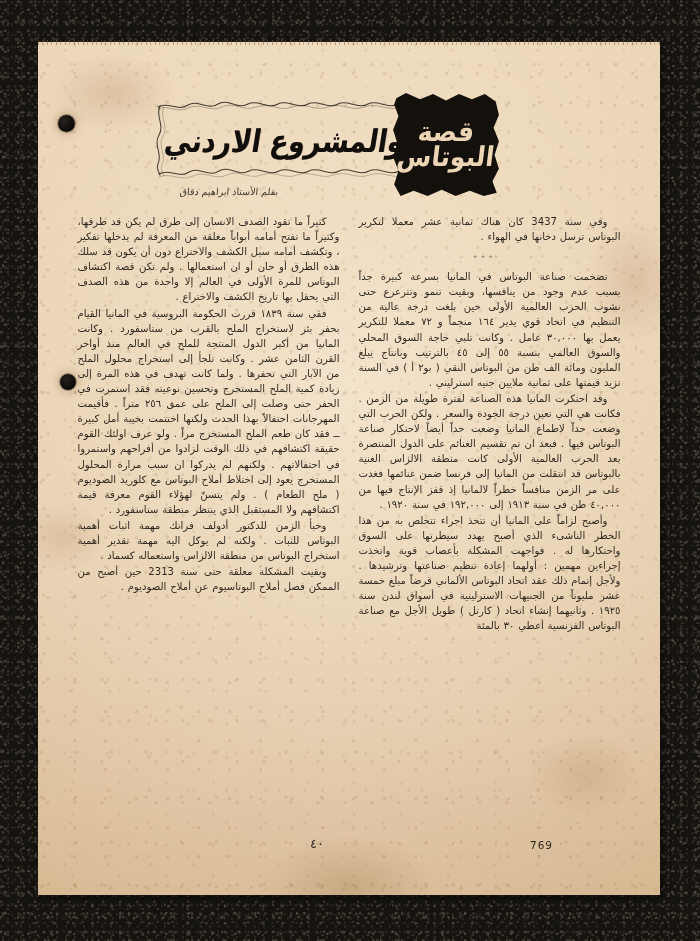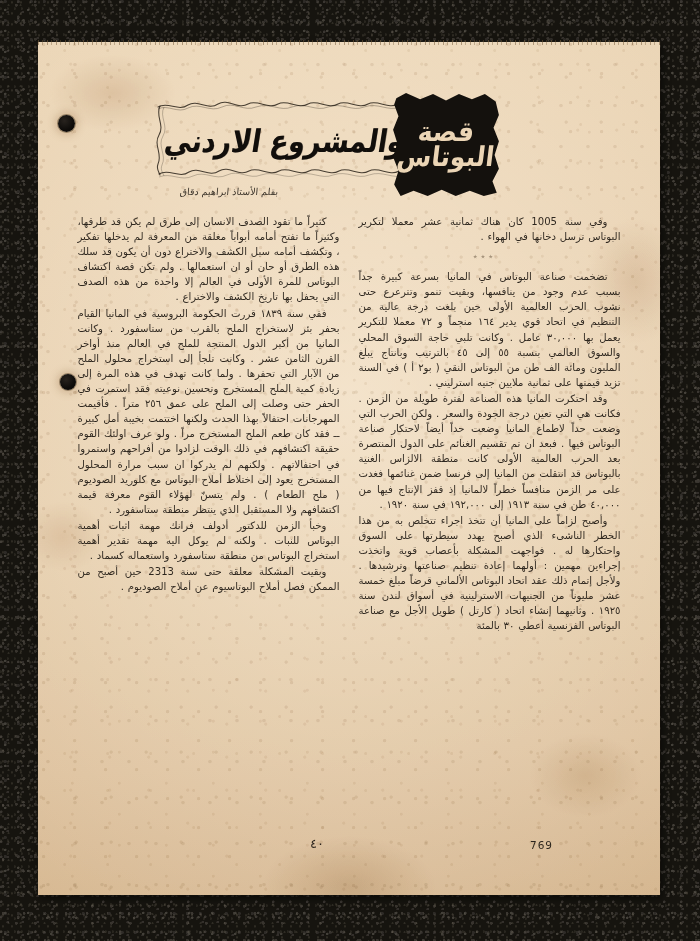--- a/index.html
+++ b/index.html
@@ -214,26 +214,26 @@
     </div>
 
     <div id="byline">بقلم الأستاذ ابراهيم دقاق</div>
   </div>
 
   <div id="cols">
 
     <div class="col">
       <p>كثيراً ما تقود الصدف الانسان إلى طرق لم يكن قد طرقها، وكثيراً ما تفتح أمامه أبواباً مغلقة من المعرفة لم يدخلها تفكير ، وتكشف أمامه سبل الكشف والاختراع دون أن يكون قد سلك هذه الطرق أو حان أو ان استعمالها . ولم تكن قصة اكتشاف البوتاس للمرة الأولى في العالم إلا واحدة من هذه الصدف التي يحفل بها تاريخ الكشف والاختراع .</p>
       <p>ففي سنة ١٨٣٩ قررت الحكومة البروسية في المانيا القيام بحفر بئر لاستخراج الملح بالقرب من ستاسفورد . وكانت المانيا من أكبر الدول المنتجة للملح في العالم منذ أواخر القرن الثامن عشر . وكانت تلجأ إلى استخراج محلول الملح من الآبار التي تحفرها . ولما كانت تهدف في هذه المرة إلى زيادة كمية الملح المستخرج وتحسين نوعيته فقد استمرت في الحفر حتى وصلت إلى الملح على عمق ٢٥٦ متراً . فأقيمت المهرجانات احتفالاً بهذا الحدث ولكنها اختتمت بخيبة أمل كبيرة ــ فقد كان طعم الملح المستخرج مراً . ولو عرف اولئك القوم حقيقة اكتشافهم في ذلك الوقت لزادوا من أفراحهم واستمروا في احتفالاتهم . ولكنهم لم يدركوا ان سبب مرارة المحلول المستخرج يعود إلى اختلاط أملاح البوتاس مع كلوريد الصوديوم ( ملح الطعام ) . ولم يتسنّ لهؤلاء القوم معرفة قيمة اكتشافهم ولا المستقبل الذي ينتظر منطقة ستاسفورد .</p>
-      <p>وخبأ الزمن للدكتور أدولف فرانك مهمة اثبات أهمية البوتاس للنبات . ولكنه لم يوكل اليه مهمة تقدير أهمية استخراج البوتاس من منطقة ستاسفورد واستعماله كسماد .</p>
+      <p>وخبأ الزمن للدكتور أدولف فرانك مهمة اثبات أهمية البوتاس للنبات . ولكنه لم يوكل اليه مهمة تقدير أهمية استخراج البوتاس من منطقة الالزاس واستعماله كسماد .</p>
       <p>وبقيت المشكلة معلقة حتى سنة 2313 حين أصبح من الممكن فصل أملاح البوتاسيوم عن أملاح الصوديوم .</p>
     </div>
 
     <div class="col">
-      <p>وفي سنة 1005 كان هناك ثمانية عشر معملا لتكرير البوتاس ترسل دخانها في الهواء .</p>
+      <p>وفي سنة 3437 كان هناك ثمانية عشر معملا لتكرير البوتاس ترسل دخانها في الهواء .</p>
       <div class="sep">٭ ٭ ٭</div>
       <p>تضخمت صناعة البوتاس في المانيا بسرعة كبيرة جداً بسبب عدم وجود من ينافسها، وبقيت تنمو وتترعرع حتى نشوب الحرب العالمية الأولى حين بلغت درجة عالية من التنظيم في اتحاد قوي يدير ١٦٤ منجماً و ٧٢ معملا للتكرير يعمل بها ٣٠,٠٠٠ عامل . وكانت تلبي حاجة السوق المحلي والسوق العالمي بنسبة ٥٥ إلى ٤٥ بالترتيب وبانتاج يبلغ المليون ومائة الف طن من البوتاس النقي ( بو٢ أ ) في السنة تزيد قيمتها على ثمانية ملايين جنيه استرليني .</p>
       <p>وقد احتكرت المانيا هذه الصناعة لفترة طويلة من الزمن . فكانت هي التي تعين درجة الجودة والسعر . ولكن الحرب التي وضعت حداً لاطماع المانيا وضعت حداً أيضاً لاحتكار صناعة البوتاس فيها . فبعد ان تم تقسيم الغنائم على الدول المنتصرة بعد الحرب العالمية الأولى كانت منطقة الالزاس الغنية بالبوتاس قد انتقلت من المانيا إلى فرنسا ضمن غنائمها فغدت على مر الزمن منافساً خطراً لالمانيا إذ قفز الإنتاج فيها من ٤٠,٠٠٠ طن في سنة ١٩١٣ إلى ١٩٢,٠٠٠ في سنة ١٩٢٠ .</p>
       <p>وأصبح لزاماً على المانيا أن تتخذ اجراء تتخلص به من هذا الخطر الناشىء الذي أصبح يهدد سيطرتها على السوق واحتكارها له . فواجهت المشكلة بأعصاب قوية واتخذت إجراءين مهمين : أولهما إعادة تنظيم صناعتها وترشيدها . ولأجل إتمام ذلك عقد اتحاد البوتاس الألماني قرضاً مبلغ خمسة عشر مليوناً من الجنيهات الاسترلينية في أسواق لندن سنة ١٩٢٥ . وثانيهما إنشاء اتحاد ( كارتل ) طويل الأجل مع صناعة البوتاس الفرنسية أعطي ٣٠ بالمئة</p>
     </div>
 
   </div>
 
   <div class="folio" id="folio-left">٤٠</div>
   <div class="folio" id="folio-right">769</div>

